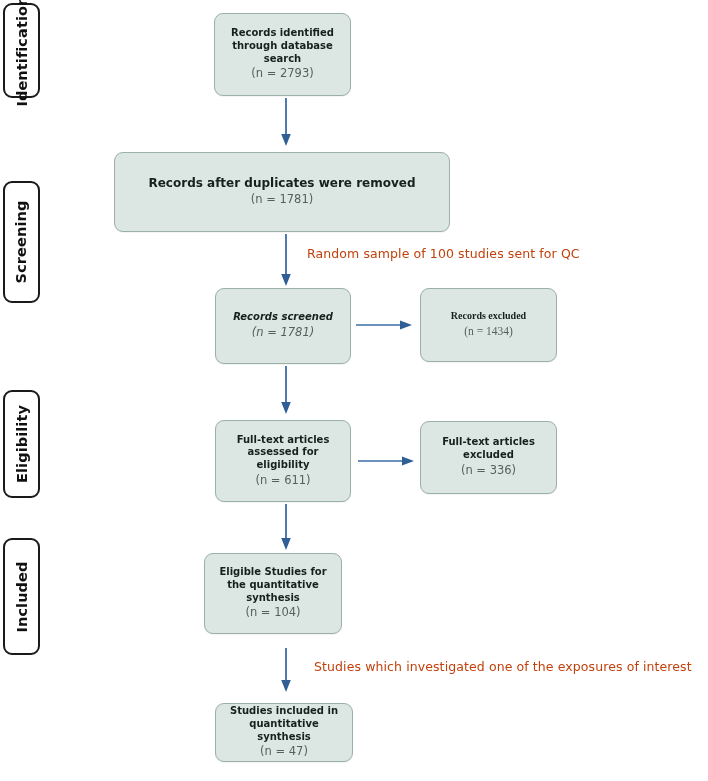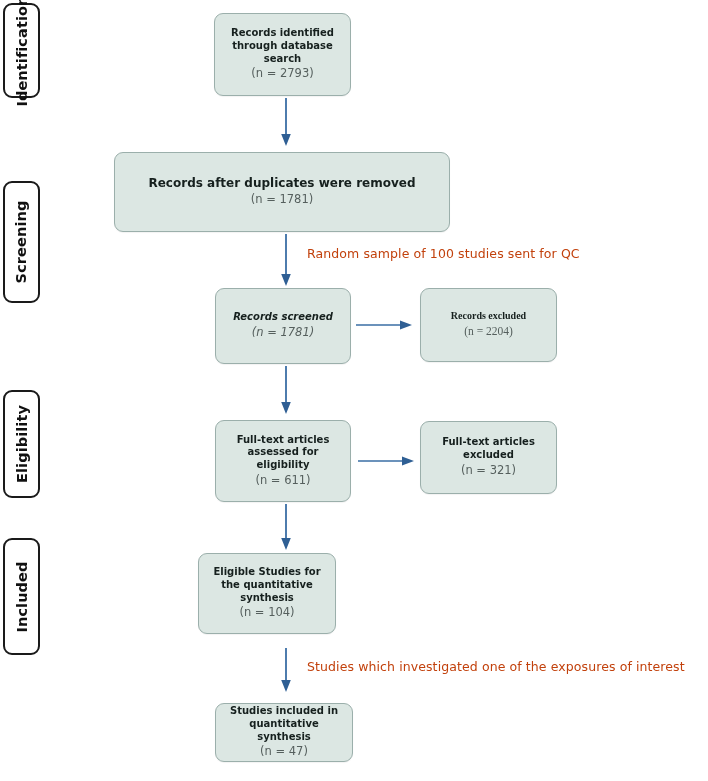--- a/index.html
+++ b/index.html
@@ -129,21 +129,21 @@
 
   <div class="arrow" style="left:356px; top:317px;">
     <svg width="60" height="16" viewBox="0 0 60 16">
       <line x1="0" y1="8" x2="46" y2="8" stroke="#3a6ea5" stroke-width="1.6"></line>
       <polygon points="56,8 44,3.4 44,12.6" fill="#2f5f94"></polygon>
     </svg>
   </div>
 
   <div class="node" style="left:420px; top:288px; width:137px; height:74px;font-family:Liberation Serif, serif;">
     <div class="title">Records excluded</div>
-    <div class="count">(n = 2204)</div>
+    <div class="count">(n = 1434)</div>
   </div>
 
   <div class="arrow" style="left:276px; top:366px;">
     <svg width="20" height="50" viewBox="0 0 20 50">
       <line x1="10" y1="0" x2="10" y2="38" stroke="#3a6ea5" stroke-width="1.8"></line>
       <polygon points="10,48 5.2,36 14.8,36" fill="#2f5f94"></polygon>
     </svg>
   </div>
 
   <div class="node" style="left:215px; top:420px; width:136px; height:82px;">
@@ -156,45 +156,45 @@
   <div class="arrow" style="left:358px; top:453px;">
     <svg width="60" height="16" viewBox="0 0 60 16">
       <line x1="0" y1="8" x2="46" y2="8" stroke="#3a6ea5" stroke-width="1.6"></line>
       <polygon points="56,8 44,3.4 44,12.6" fill="#2f5f94"></polygon>
     </svg>
   </div>
 
   <div class="node" style="left:420px; top:421px; width:137px; height:73px;">
     <div class="title">Full-text articles
 excluded</div>
-    <div class="count">(n = 321)</div>
+    <div class="count">(n = 336)</div>
   </div>
 
   <div class="arrow" style="left:276px; top:504px;">
     <svg width="20" height="48" viewBox="0 0 20 48">
       <line x1="10" y1="0" x2="10" y2="36" stroke="#3a6ea5" stroke-width="1.8"></line>
       <polygon points="10,46 5.2,34 14.8,34" fill="#2f5f94"></polygon>
     </svg>
   </div>
 
-  <div class="node" style="left:198px; top:553px; width:138px; height:81px;">
+  <div class="node" style="left:204px; top:553px; width:138px; height:81px;">
     <div class="title">Eligible Studies for
 the quantitative
 synthesis</div>
     <div class="count">(n = 104)</div>
   </div>
 
   <div class="arrow" style="left:276px; top:648px;">
     <svg width="20" height="48" viewBox="0 0 20 48">
       <line x1="10" y1="0" x2="10" y2="34" stroke="#3a6ea5" stroke-width="1.8"></line>
       <polygon points="10,44 5.2,32 14.8,32" fill="#2f5f94"></polygon>
     </svg>
   </div>
 
-  <div class="annotation" style="left:307px; top:659px;">Studies which investigated one of the exposures of interest</div>
+  <div class="annotation" style="left:314px; top:659px;">Studies which investigated one of the exposures of interest</div>
 
   <div class="node" style="left:215px; top:703px; width:138px; height:59px;">
     <div class="title">Studies included in
 quantitative synthesis</div>
     <div class="count">(n = 47)</div>
   </div>
 
 </div>
 
 </body></html>

